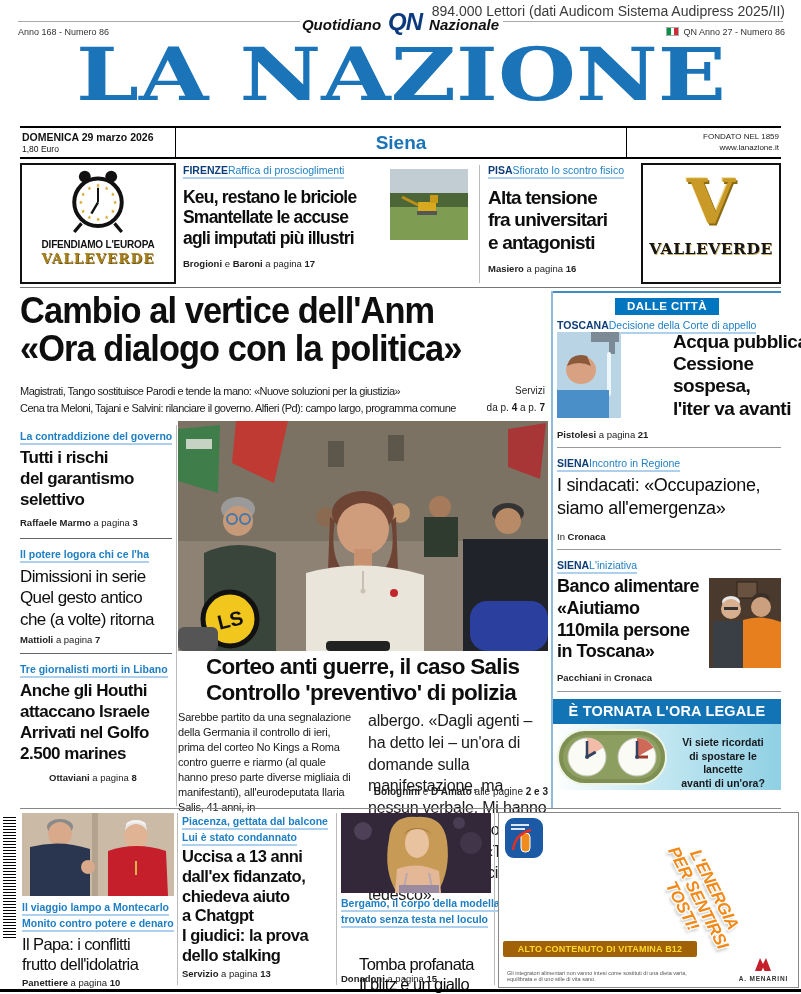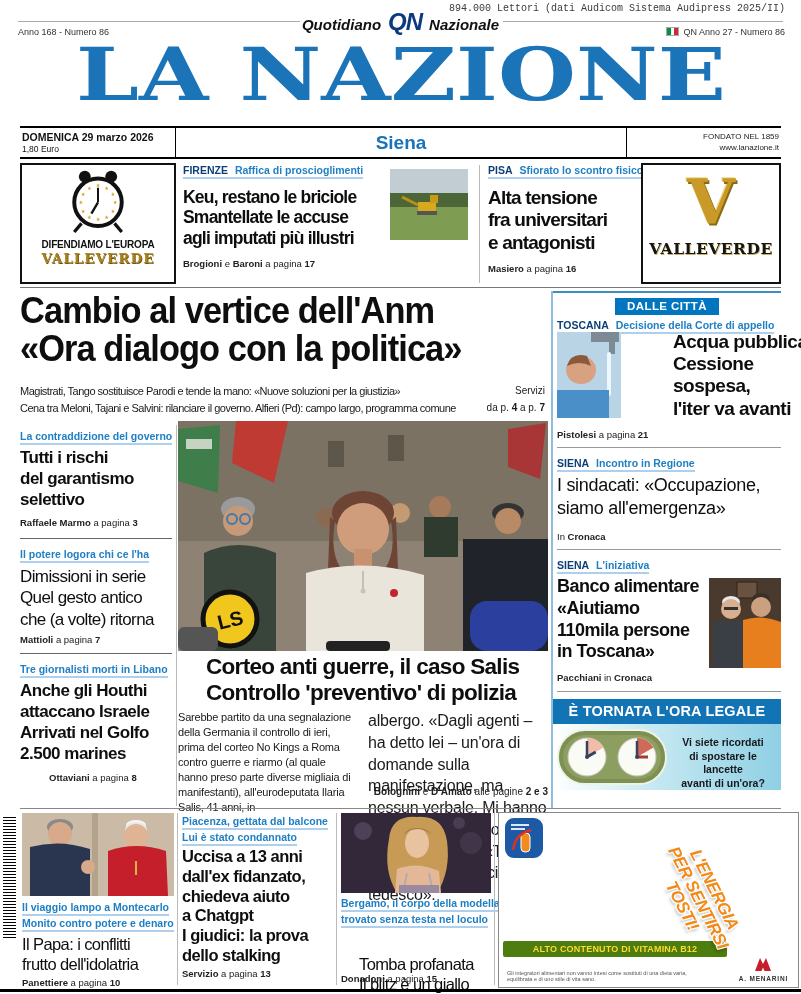--- a/index.html
+++ b/index.html
@@ -8,41 +8,41 @@
           font-family:"Liberation Sans", sans-serif; color:#111; }
   .abs { position:absolute; }
   .hline { position:absolute; height:1px; background:#999; }
   .vline { position:absolute; width:1px; background:#bbb; }
 
   
   .kicker { font-size:10.5px; font-weight:700; white-space:pre; line-height:1.5; }
   .ku { border-bottom:2px solid #aed0ec; padding-bottom:1px;
         -webkit-box-decoration-break:clone; box-decoration-break:clone; }
   .kcity { color:#0d3e78; }
-  .krest { color:#1e7fc4; margin-left:7px; font-weight:700; }
+  .krest { color:#1e7fc4; margin-left:0; font-weight:400; }
   .kblue { color:#1e7fc4; }
 
   
   .hl { color:#0e0e0e; white-space:pre-line; }
   .hl37b  { font-size:37px;  font-weight:700; line-height:1.04; letter-spacing:-1px; transform:scaleX(.93); transform-origin:0 0; }
   .hl225b { font-size:22.5px;font-weight:700; line-height:1.16; letter-spacing:-0.7px; }
   .hl19b  { font-size:19px;  font-weight:700; line-height:1.17; letter-spacing:-0.5px;margin-left:43px; }
   .hl175b { font-size:17.5px;font-weight:700; line-height:1.18; letter-spacing:-0.8px; }
   .hl18l  { font-size:18px;  font-weight:400; line-height:1.28; letter-spacing:-0.3px; }
   .hl18b  { font-size:18px;  font-weight:700; line-height:1.21; letter-spacing:-0.5px; }
   .hl17b  { font-size:17px;  font-weight:700; line-height:1.23; letter-spacing:-0.5px; }
   .hl17l  { font-size:17px;  font-weight:400; line-height:1.26; letter-spacing:-0.6px; }
   .hl165b { font-size:16.5px;font-weight:700; line-height:1.2;  letter-spacing:-0.5px; }
   .hl165l { font-size:16.5px;font-weight:400; line-height:1.22; letter-spacing:-0.6px; }
 
   .byline { font-size:9.5px; color:#222; }
   .byline b { font-weight:700; }
 
   
-  .readers { position:absolute; top:3px; right:16px; font-size:10px; color:#3a3a3a;font-family:Liberation Mono, monospace; }
+  .readers { position:absolute; top:3px; right:16px; font-size:14px; color:#3a3a3a; }
   .qline { position:absolute; top:21px; height:1px; background:#aaa; }
   .qcenter { position:absolute; left:0; right:0; top:8px; text-align:center; }
   .quot { font-style:italic; font-weight:700; font-size:15px; }
   .qnlogo { font-style:italic; font-weight:700; font-size:24px; color:#0c3a7e; margin:0 7px; letter-spacing:-1px; }
   .issue { position:absolute; top:27px; font-size:9px; color:#333; }
   .flag { display:inline-block; width:13px; height:9px; border:1px solid #aaa; vertical-align:-1px; margin-right:4px;
           background:linear-gradient(90deg,#009246 0 33%,#fff 33% 66%,#ce2b37 66% 100%); }
 
   
   .masthead { position:absolute; left:0; right:0; top:34px; text-align:center; }
@@ -91,21 +91,21 @@
   .su-cap { height:20px; background:#c21f18; border-radius:5px 5px 2px 2px; }
   .su-bbody { height:48px; background:linear-gradient(90deg,#f0a13a,#d87a12); border-radius:3px; border-top:1px solid #fff8e0; }
   .su-box { position:absolute; left:48px; top:44px; width:128px; height:64px; border:1px solid #c88a3a; border-radius:3px;
             background:linear-gradient(120deg,#fde8c0,#f6c26a); overflow:hidden; }
   .su-brand { font-size:13.5px; font-weight:700; color:#fff; text-align:center; padding:4px 0 2px; letter-spacing:0.3px;
               background:linear-gradient(#f49b2c,#e86a12); text-shadow:1px 1px 1px #7a3608; }
   .su-plus { text-align:center; font-style:italic; font-weight:700; font-size:13.5px; color:#e02412; text-shadow:1px 1px 0 #fff; }
   .su-bars { margin:3px 10px 0; height:16px;
              background:repeating-linear-gradient(#c08a5a 0 2px, transparent 2px 6px); opacity:.55; }
   .su-claim1 { position:absolute; left:0; top:116px; width:198px; text-align:center; font-size:8px; font-weight:700; color:#7a1f0e; letter-spacing:0.1px; }
-  .su-claim2 { position:absolute; left:4px; top:128px; width:224px; background:#4d7c0f; color:#ffd92e; font-weight:700;
+  .su-claim2 { position:absolute; left:4px; top:128px; width:194px; background:#a16207; color:#ffd92e; font-weight:700;
                font-size:9px; text-align:center; padding:3px 0; border-radius:2px; letter-spacing:0.2px; }
   .su-slogan { position:absolute; left:196px; top:20px; width:118px; transform:rotate(63deg); transform-origin:0 0;
                font-size:17px; font-style:italic; font-weight:700; color:#f28a1a; line-height:1.05; white-space:pre-line;
                text-align:center; letter-spacing:-0.5px;
                text-shadow:1px 1px 0 #fff,-1px -1px 0 #fff,1px -1px 0 #fff,-1px 1px 0 #fff,2px 3px 3px rgba(0,0,0,.25); }
   .su-disc { position:absolute; left:8px; bottom:5px; width:195px; font-size:5.5px; color:#555; }
   .su-menarini { position:absolute; right:10px; bottom:5px; text-align:center; }
   .su-comp { font-size:6.5px; letter-spacing:0.8px; color:#333; font-weight:700; }
 
   .barcode { position:absolute; left:3px; top:817px; width:13px; height:121px;

